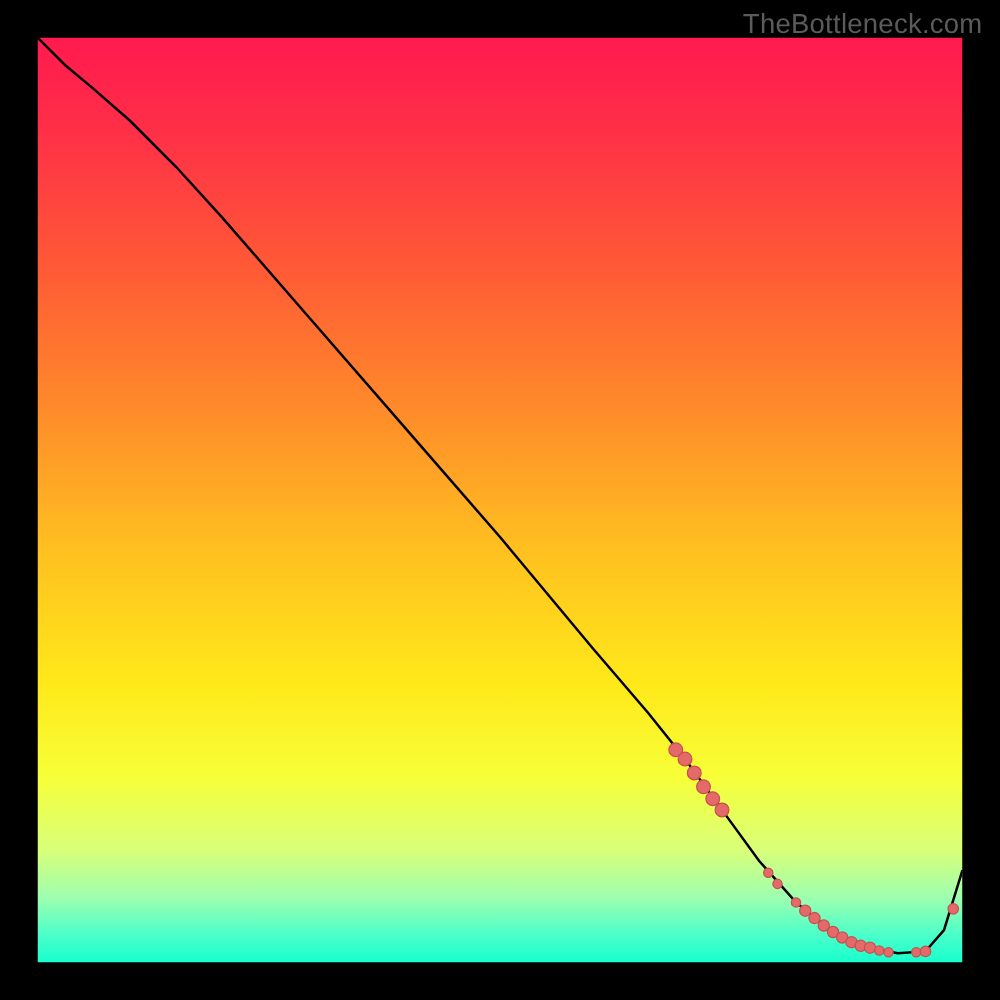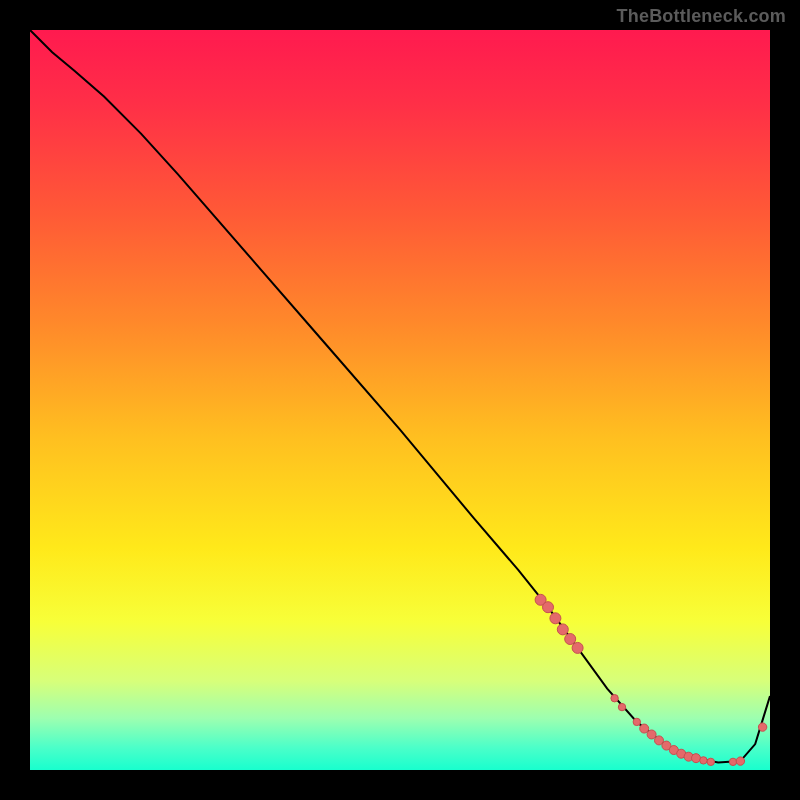--- a/index.html
+++ b/index.html
@@ -22,22 +22,22 @@
     left: 30px;
     top: 30px;
     width: 740px;
     height: 740px;
   }
   .watermark {
     position: absolute;
     top: 6px;
     right: 14px;
     color: #5b5b5b;
-    font-size: 18px;
-    font-weight: 700;
+    font-size: 22px;
+    font-weight: 400;
     letter-spacing: 0.2px;
     user-select: none;
   }
 </style>
 </head>
 <body>
 
 <div class="stage">
   <div class="watermark">TheBottleneck.com</div>
 

